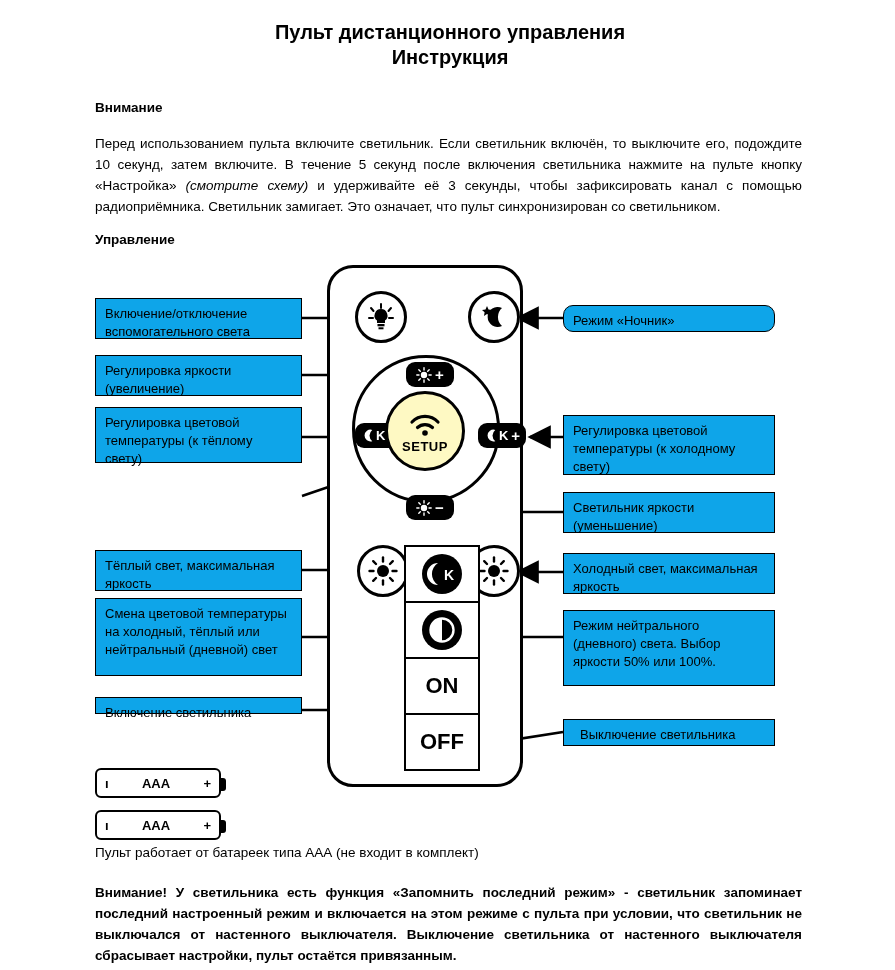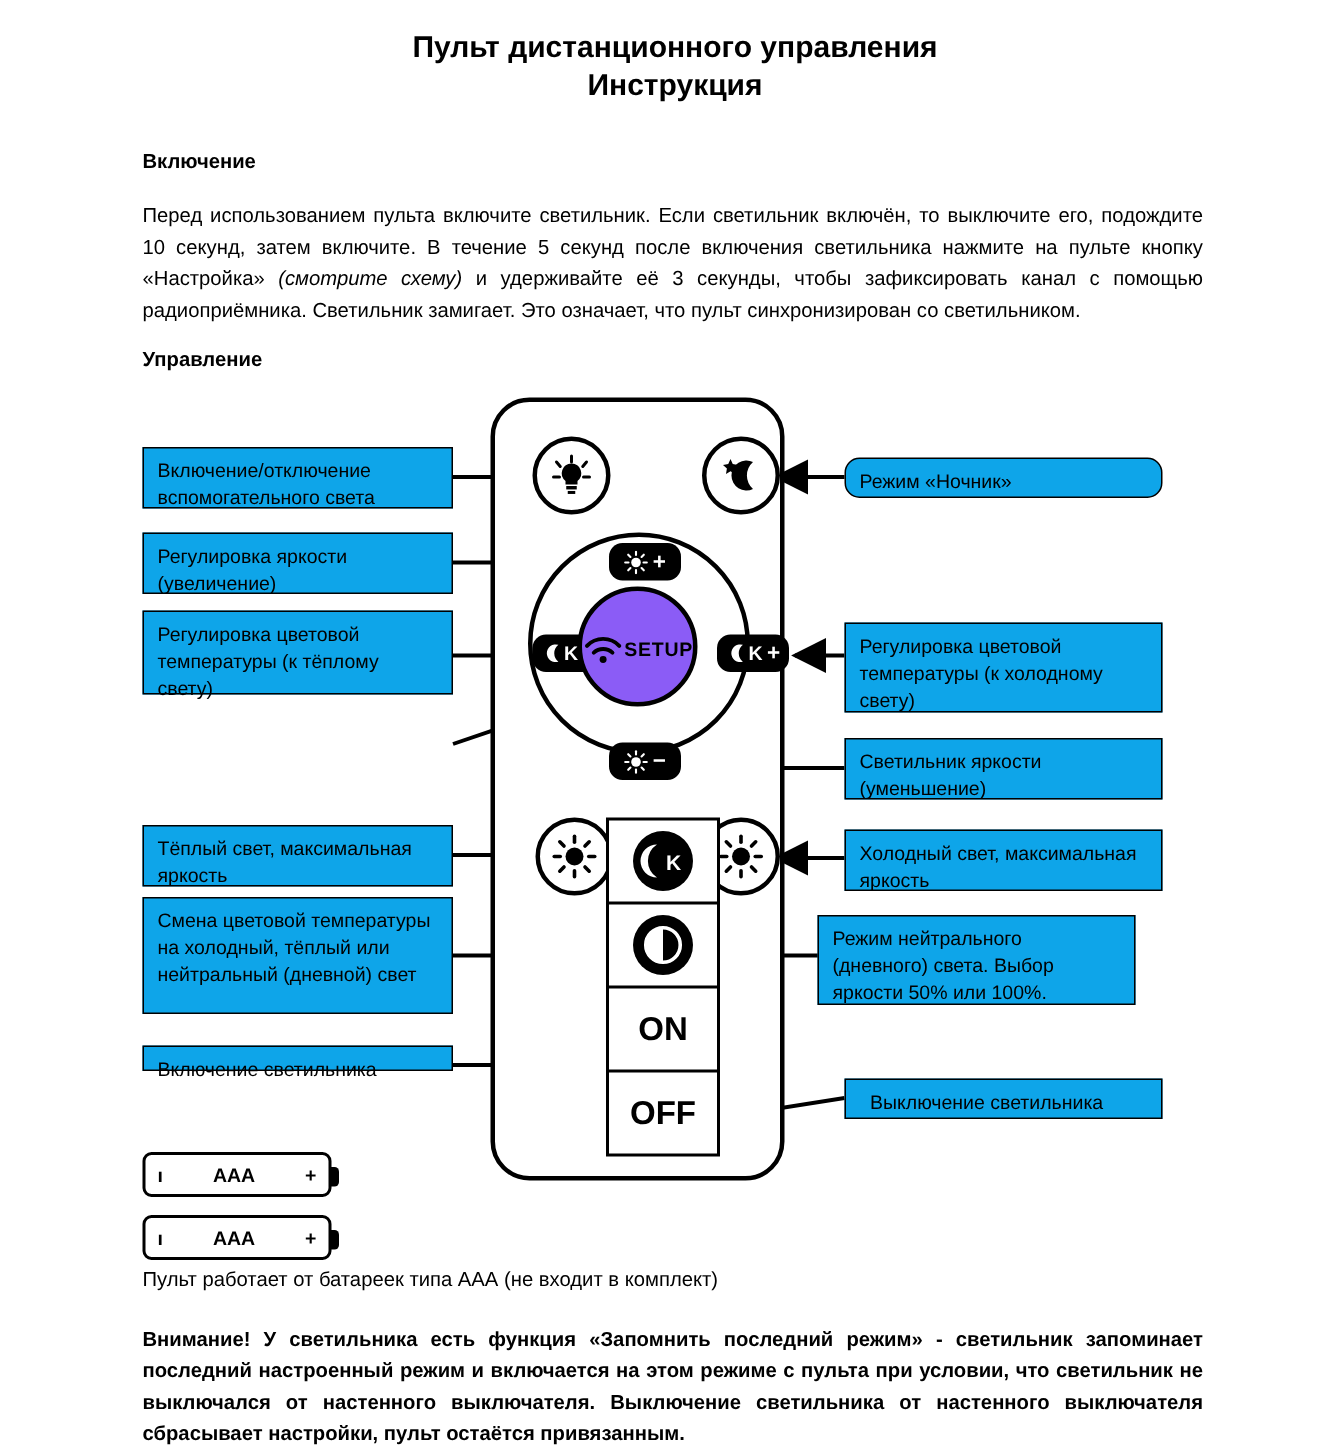--- a/index.html
+++ b/index.html
@@ -90,23 +90,23 @@
     background: #fff;
   }
   .setup-circle {
     position: absolute;
     left: 385px;
     top: 391px;
     width: 74px;
     height: 74px;
     border: 3px solid #000;
     border-radius: 50%;
-    background: #8b5cf6;
+    background: #fef9c3;
     display: flex;
-    flex-direction: row;
+    flex-direction: column;
     align-items: center;
     justify-content: center;
   }
   .setup-label {
     font-size: 13px;
     font-weight: bold;
     letter-spacing: 0.5px;
     margin-top: 2px;
   }
   .wifi-ico { margin-top: 4px; }
@@ -225,21 +225,21 @@
 </head>
 <body>
 
 <div class="page">
 
   <div class="doc-title">
     <div>Пульт дистанционного управления</div>
     <div>Инструкция</div>
   </div>
 
-  <div class="section-head" id="setup-head">Включение</div>
+  <div class="section-head" id="setup-head">Внимание</div>
   <div class="para"><span>Перед использованием пульта включите светильник. Если светильник включён, то выключите его, подождите 10 секунд, затем включите. В течение 5 секунд после включения светильника нажмите на пульте кнопку «Настройка» </span><i>(смотрите схему)</i><span> и удерживайте её 3 секунды, чтобы зафиксировать канал с помощью радиоприёмника. Светильник замигает. Это означает, что пульт синхронизирован со светильником.</span></div>
 
   <div class="section-head" id="control-head">Управление</div>
 
   <svg class="svg-layer" viewBox="0 0 895 970">
     <defs>
       <marker id="arrow" markerWidth="9" markerHeight="9" refX="8" refY="4.5" orient="auto">
         <path d="M0,0 L9,4.5 L0,9 z" fill="#000"></path>
       </marker>
     </defs>
@@ -404,21 +404,21 @@
   <div class="callout" style="left:95px; top:355px; width:207px; height:41px;">Регулировка яркости (увеличение)</div>
   <div class="callout" style="left:95px; top:407px; width:207px; height:56px;">Регулировка цветовой температуры (к тёплому свету)</div>
   <div class="callout" style="left:95px; top:550px; width:207px; height:41px;">Тёплый свет, максимальная яркость</div>
   <div class="callout" style="left:95px; top:598px; width:207px; height:78px;">Смена цветовой температуры на холодный, тёплый или нейтральный (дневной) свет</div>
   <div class="callout" style="left:95px; top:697px; width:207px; height:17px;">Включение светильника</div>
 
   <div class="callout" style="left:563px; top:305px; width:212px; height:27px;border-radius:10px;">Режим «Ночник»</div>
   <div class="callout" style="left:563px; top:415px; width:212px; height:60px;">Регулировка цветовой температуры (к холодному свету)</div>
   <div class="callout" style="left:563px; top:492px; width:212px; height:41px;">Светильник яркости (уменьшение)</div>
   <div class="callout" style="left:563px; top:553px; width:212px; height:41px;">Холодный свет, максимальная яркость</div>
-  <div class="callout" style="left:545px; top:610px; width:212px; height:60px;">Режим нейтрального (дневного) света. Выбор яркости 50% или 100%.</div>
+  <div class="callout" style="left:563px; top:610px; width:212px; height:76px;">Режим нейтрального (дневного) света. Выбор яркости 50% или 100%.</div>
   <div class="callout" style="left:563px; top:719px; width:212px; height:27px;padding-left:16px;">Выключение светильника</div>
 
   <div class="battery" id="battery-1">
     <span class="minus">ı</span>
     <span>ААА</span>
     <span>+</span>
     <span class="nub"></span>
   </div>
   <div class="battery" id="battery-2">
     <span class="minus">ı</span>

